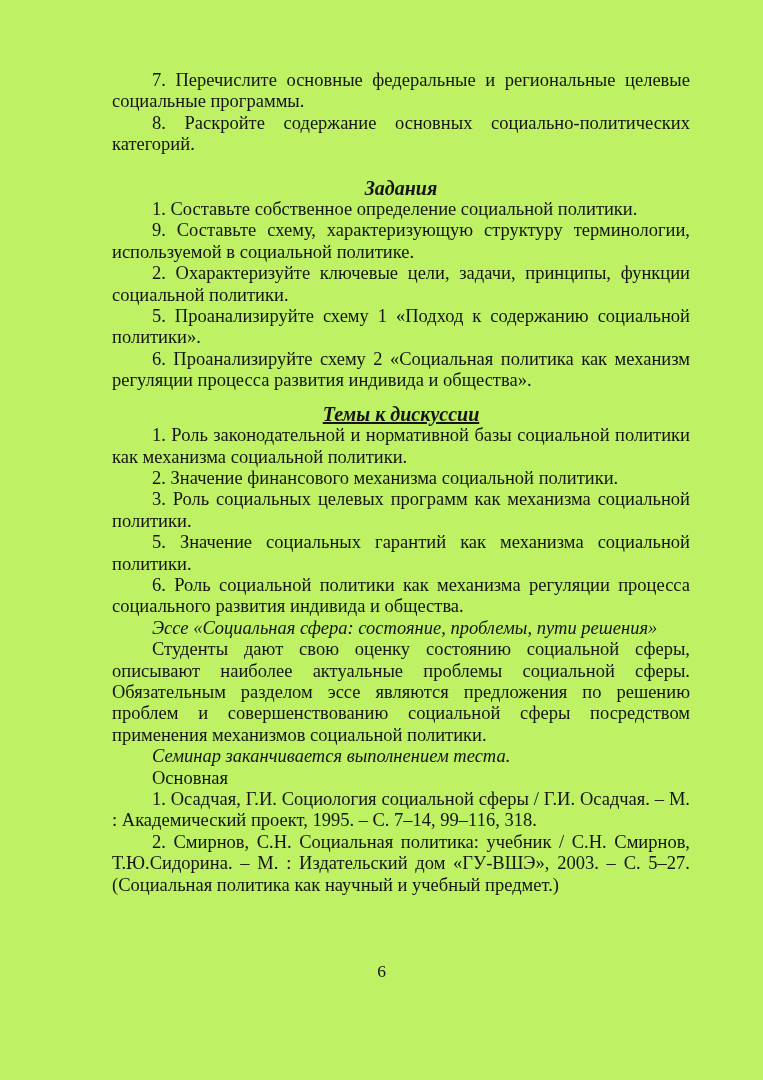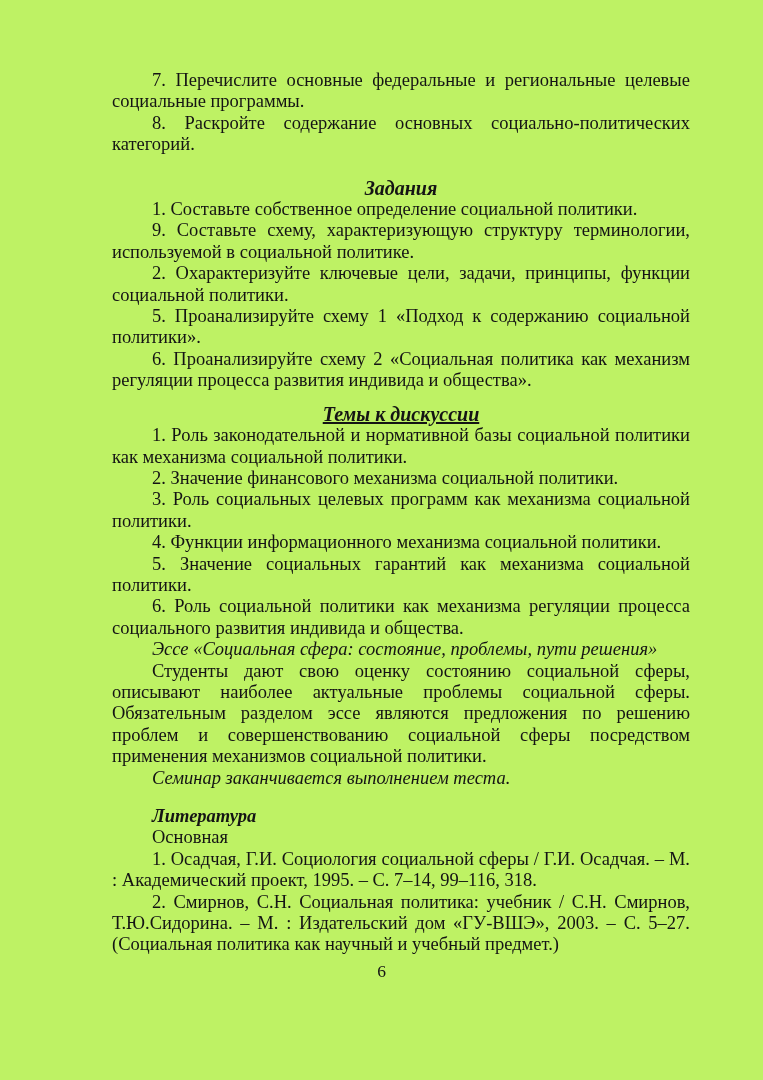--- a/index.html
+++ b/index.html
@@ -75,27 +75,25 @@
   <p class="para">1. Составьте собственное определение социальной политики.</p>
   <p class="para">9. Составьте схему, характеризующую структуру терминологии, используемой в социальной политике.</p>
   <p class="para">2. Охарактеризуйте ключевые цели, задачи, принципы, функции социальной политики.</p>
   <p class="para">5. Проанализируйте схему 1 «Подход к содержанию социальной политики».</p>
   <p class="para">6. Проанализируйте схему 2 «Социальная политика как механизм регуляции процесса развития индивида и общества».</p>
 
   <h3 class="heading gap-small">Темы к дискуссии</h3>
   <p class="para">1. Роль законодательной и нормативной базы социальной политики как механизма социальной политики.</p>
   <p class="para">2. Значение финансового механизма социальной политики.</p>
   <p class="para">3. Роль социальных целевых программ как механизма социальной политики.</p>
-  <p class="para">4. Функции информационного механизма социальной политики.</p>
   <p class="para">5. Значение социальных гарантий как механизма социальной политики.</p>
   <p class="para">6. Роль социальной политики как механизма регуляции процесса социального развития индивида и общества.</p>
 
   <p class="para italic">Эссе «Социальная сфера: состояние, проблемы, пути решения»</p>
   <p class="para">Студенты дают свою оценку состоянию социальной сферы, описывают наиболее актуальные проблемы социальной сферы. Обязательным разделом эссе являются предложения по решению проблем и совершенствованию социальной сферы посредством применения механизмов социальной политики.</p>
   <p class="para italic">Семинар заканчивается выполнением теста.</p>
 
-  <p class="lit-heading">Литература</p>
   <p class="lit-subheading">Основная</p>
   <p class="para">1. Осадчая, Г.И. Социология социальной сферы / Г.И. Осадчая. – М. : Академический проект, 1995. – С. 7–14, 99–116, 318.</p>
   <p class="para">2. Смирнов, С.Н. Социальная политика: учебник / С.Н. Смирнов, Т.Ю.Сидорина. – М. : Издательский дом «ГУ-ВШЭ», 2003. – С. 5–27. (Социальная политика как научный и учебный предмет.)</p>
 
   <div class="page-number">6</div>
 </div>
 
 </body></html>

